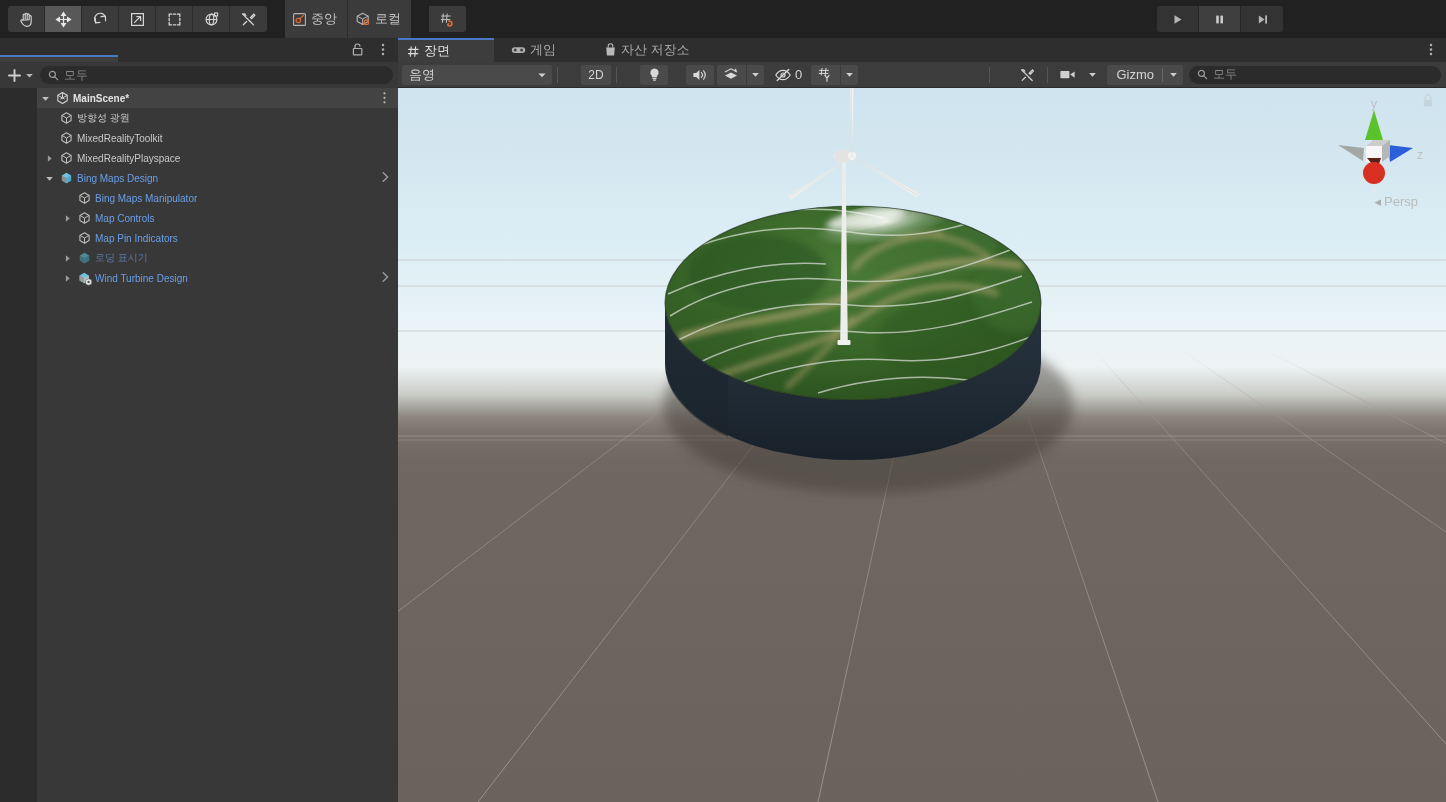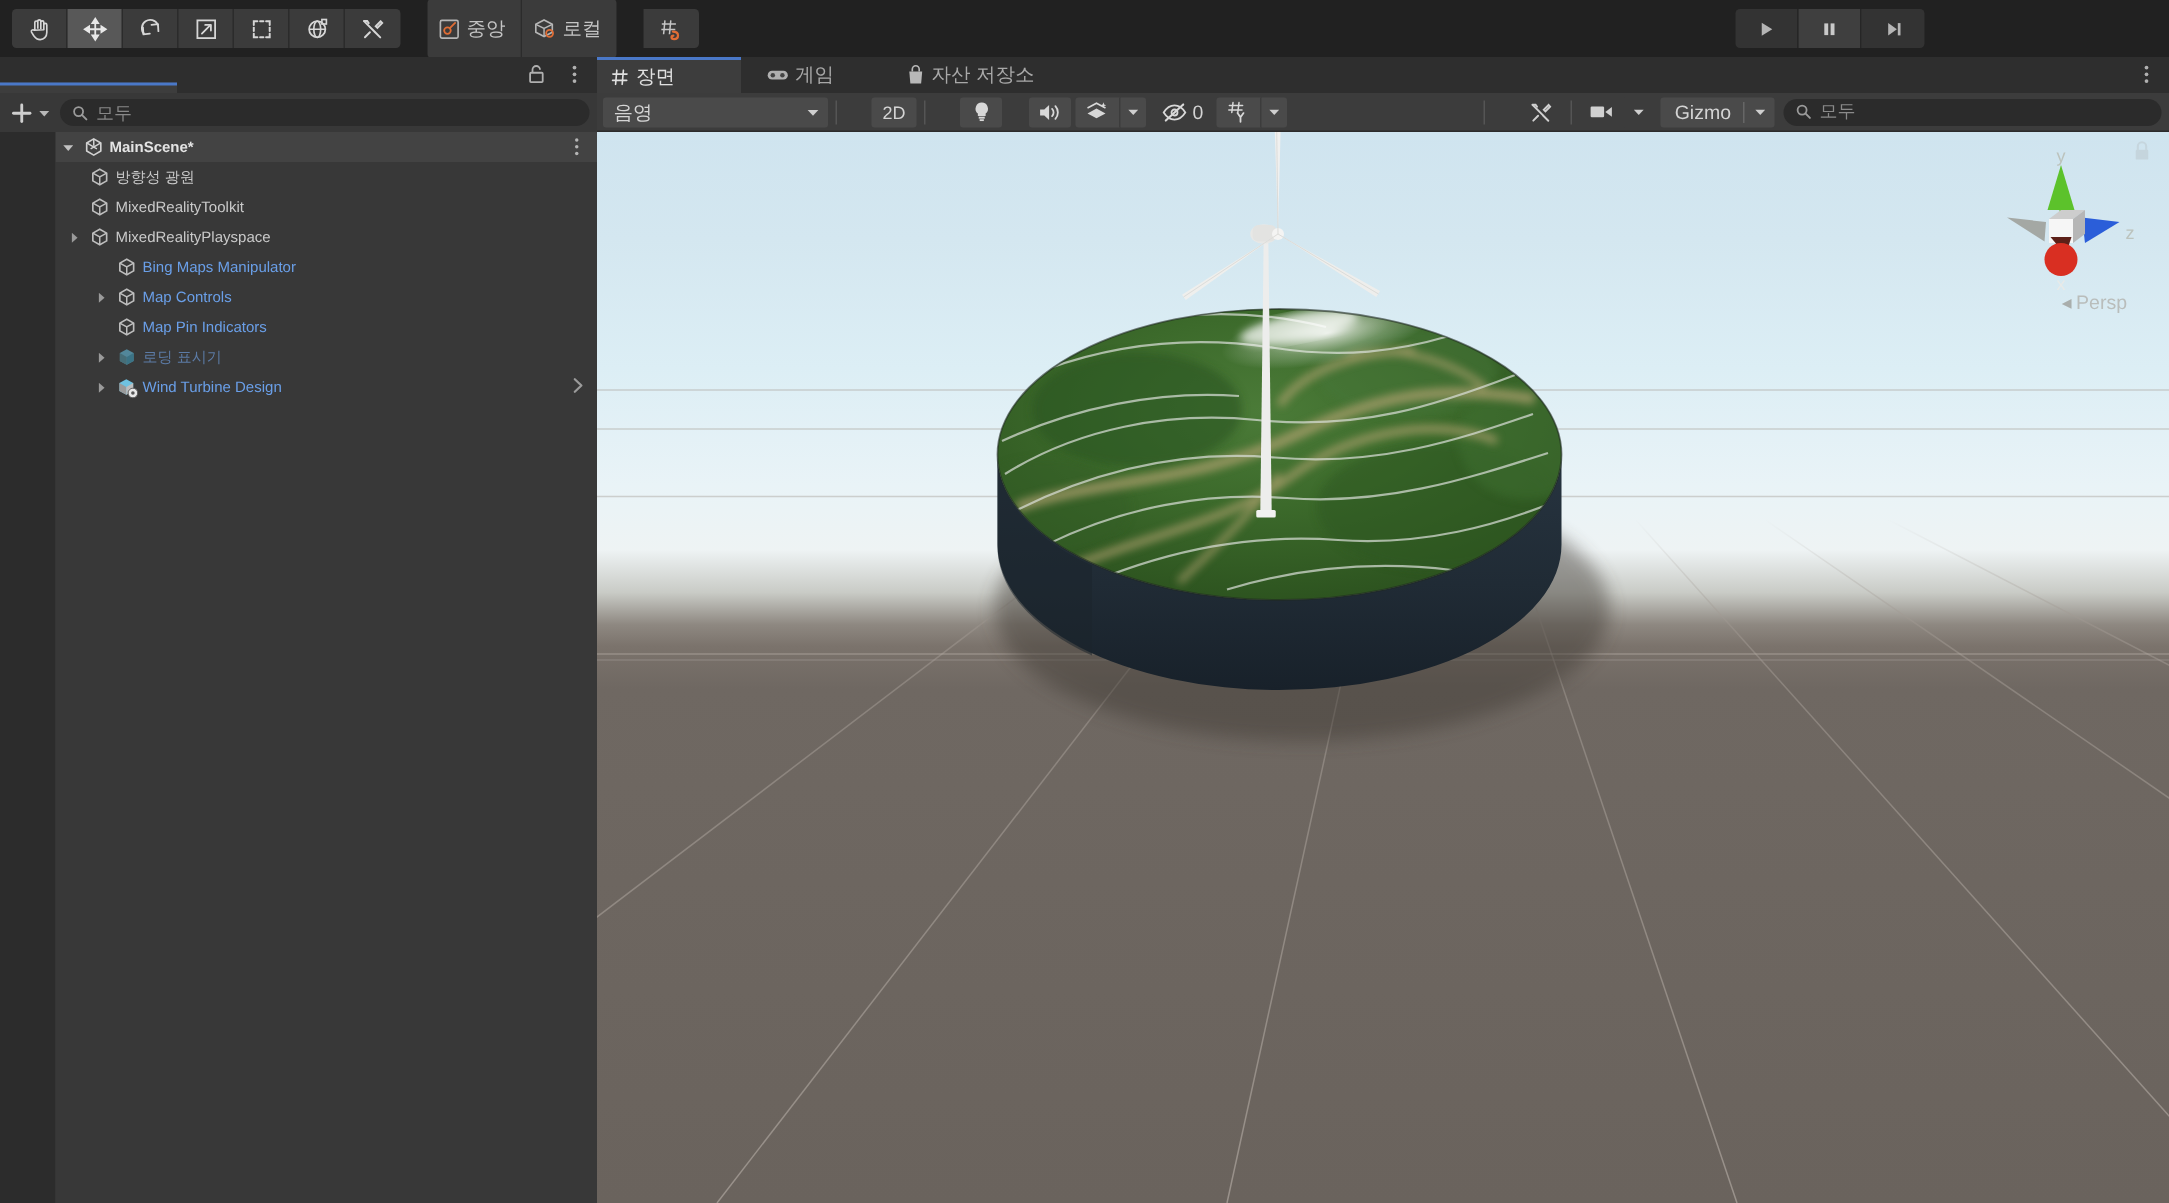--- a/index.html
+++ b/index.html
@@ -405,20 +405,39 @@
                 <polygon points="2.9,1.2 2.9,7.8 6.7,4.5" fill="#9a9a9a"></polygon>
               </svg>
             </span>
             <span class="ico">
               <svg width="15" height="15" viewBox="0 0 15 15">
                 <path d="M7.5 1.8 L12.1 4.4 L12.1 9.6 L7.5 12.2 L2.9 9.6 L2.9 4.4 Z" fill="none" stroke="#bdbdbd" stroke-width="1.1" stroke-linejoin="round"></path>
                 <path d="M2.9 4.4 L7.5 7.0 L12.1 4.4 M7.5 7.0 L7.5 12.2" fill="none" stroke="#bdbdbd" stroke-width="1.0"></path>
               </svg>
             </span>
             <span class="lbl plain">MixedRealityPlayspace</span>
+          </div>
+          <div class="row">
+            <span style="display:inline-block;width:4px"></span>
+            <span class="tri">
+              <svg width="9" height="9" viewBox="0 0 9 9">
+                <polygon points="1.2,2.9 7.8,2.9 4.5,6.7" fill="#b9b9b9"></polygon>
+              </svg>
+            </span>
+            <span class="ico">
+              <svg width="15" height="15" viewBox="0 0 15 15">
+                <path d="M7.5 1.8 L12.1 4.4 L12.1 9.6 L7.5 12.2 L2.9 9.6 L2.9 4.4 Z" fill="#6fc2e0"></path>
+                <path d="M2.9 4.4 L7.5 7.0 L7.5 12.2 L2.9 9.6 Z" fill="#8e8e8e"></path>
+                <path d="M7.5 7.0 L12.1 4.4 L12.1 9.6 L7.5 12.2 Z" fill="#4ea8c9"></path>
+              </svg>
+            </span>
+            <span class="lbl prefab">Bing Maps Design</span>
+            <span class="chev"><svg width="9" height="12" viewBox="0 0 9 12">
+                <polyline points="2.2,1.8 6.6,6.0 2.2,10.2" fill="none" stroke="#9b9b9b" stroke-width="1.5" stroke-linecap="round" stroke-linejoin="round"></polyline>
+              </svg></span>
           </div>
           <div class="row">
             <span style="display:inline-block;width:22px"></span>
             <span class="tri"></span>
             <span class="ico">
               <svg width="15" height="15" viewBox="0 0 15 15">
                 <path d="M7.5 1.8 L12.1 4.4 L12.1 9.6 L7.5 12.2 L2.9 9.6 L2.9 4.4 Z" fill="none" stroke="#bdbdbd" stroke-width="1.1" stroke-linejoin="round"></path>
                 <path d="M2.9 4.4 L7.5 7.0 L12.1 4.4 M7.5 7.0 L7.5 12.2" fill="none" stroke="#bdbdbd" stroke-width="1.0"></path>
               </svg>
             </span>

